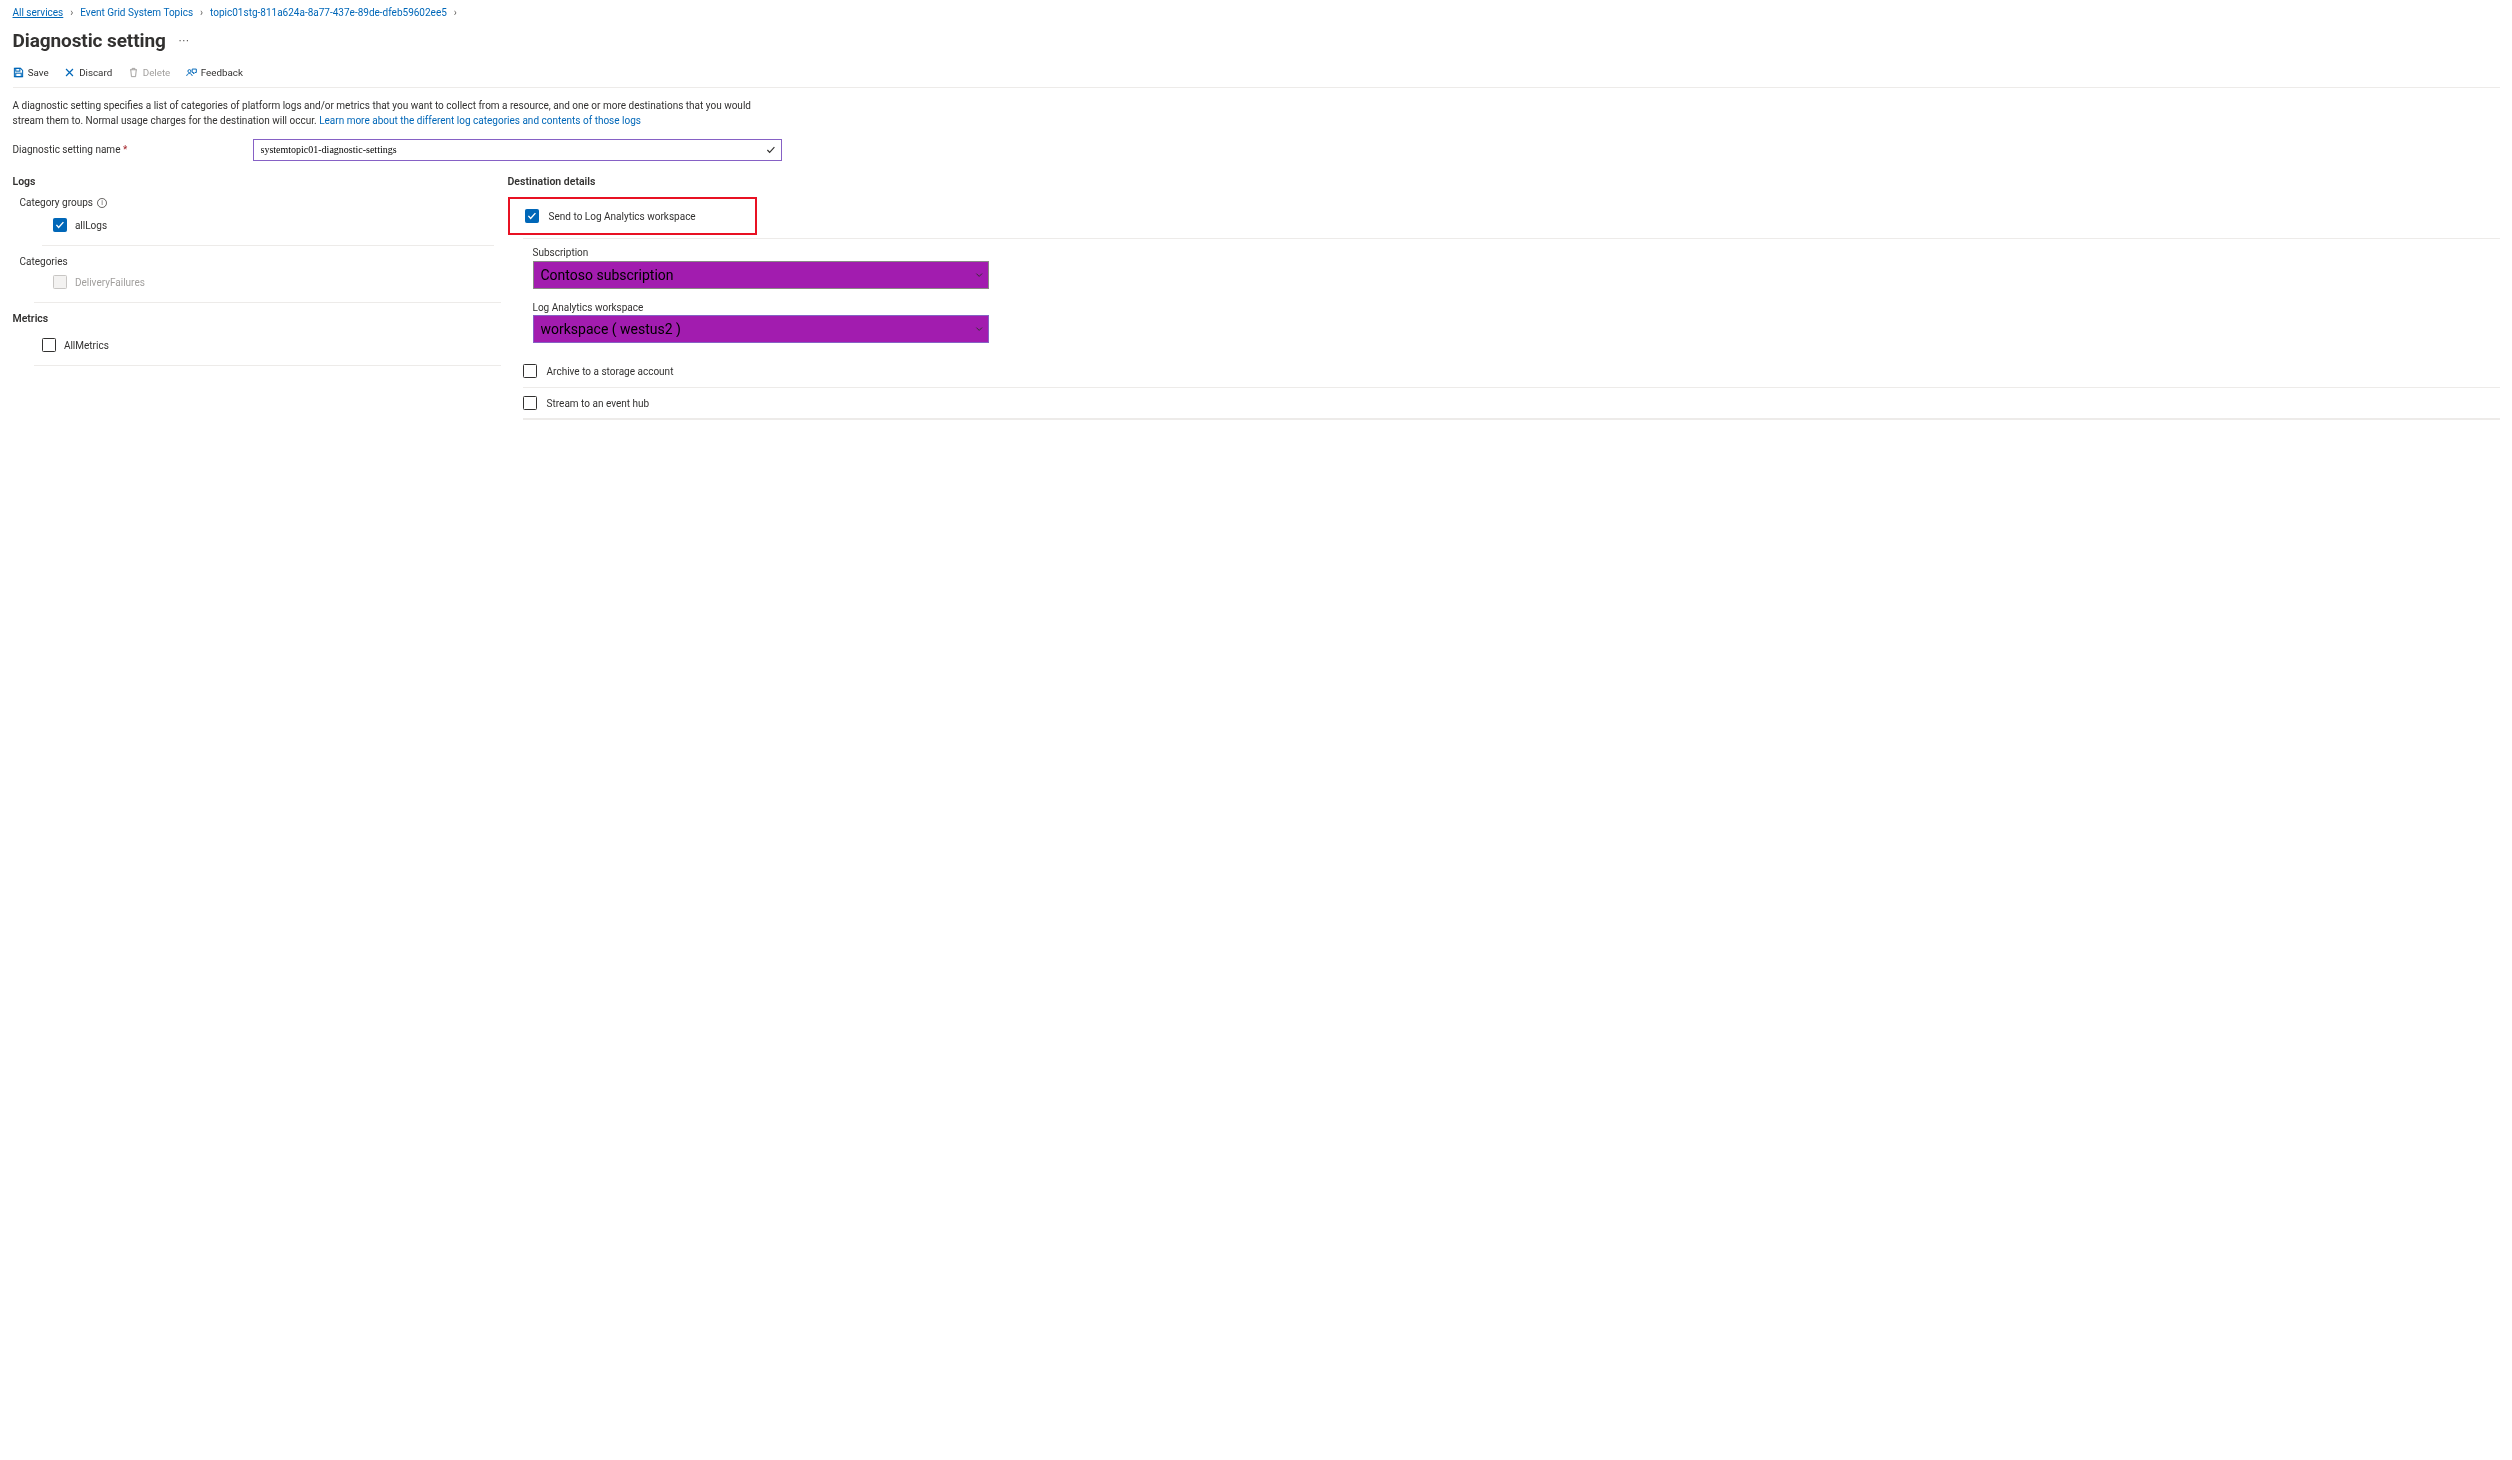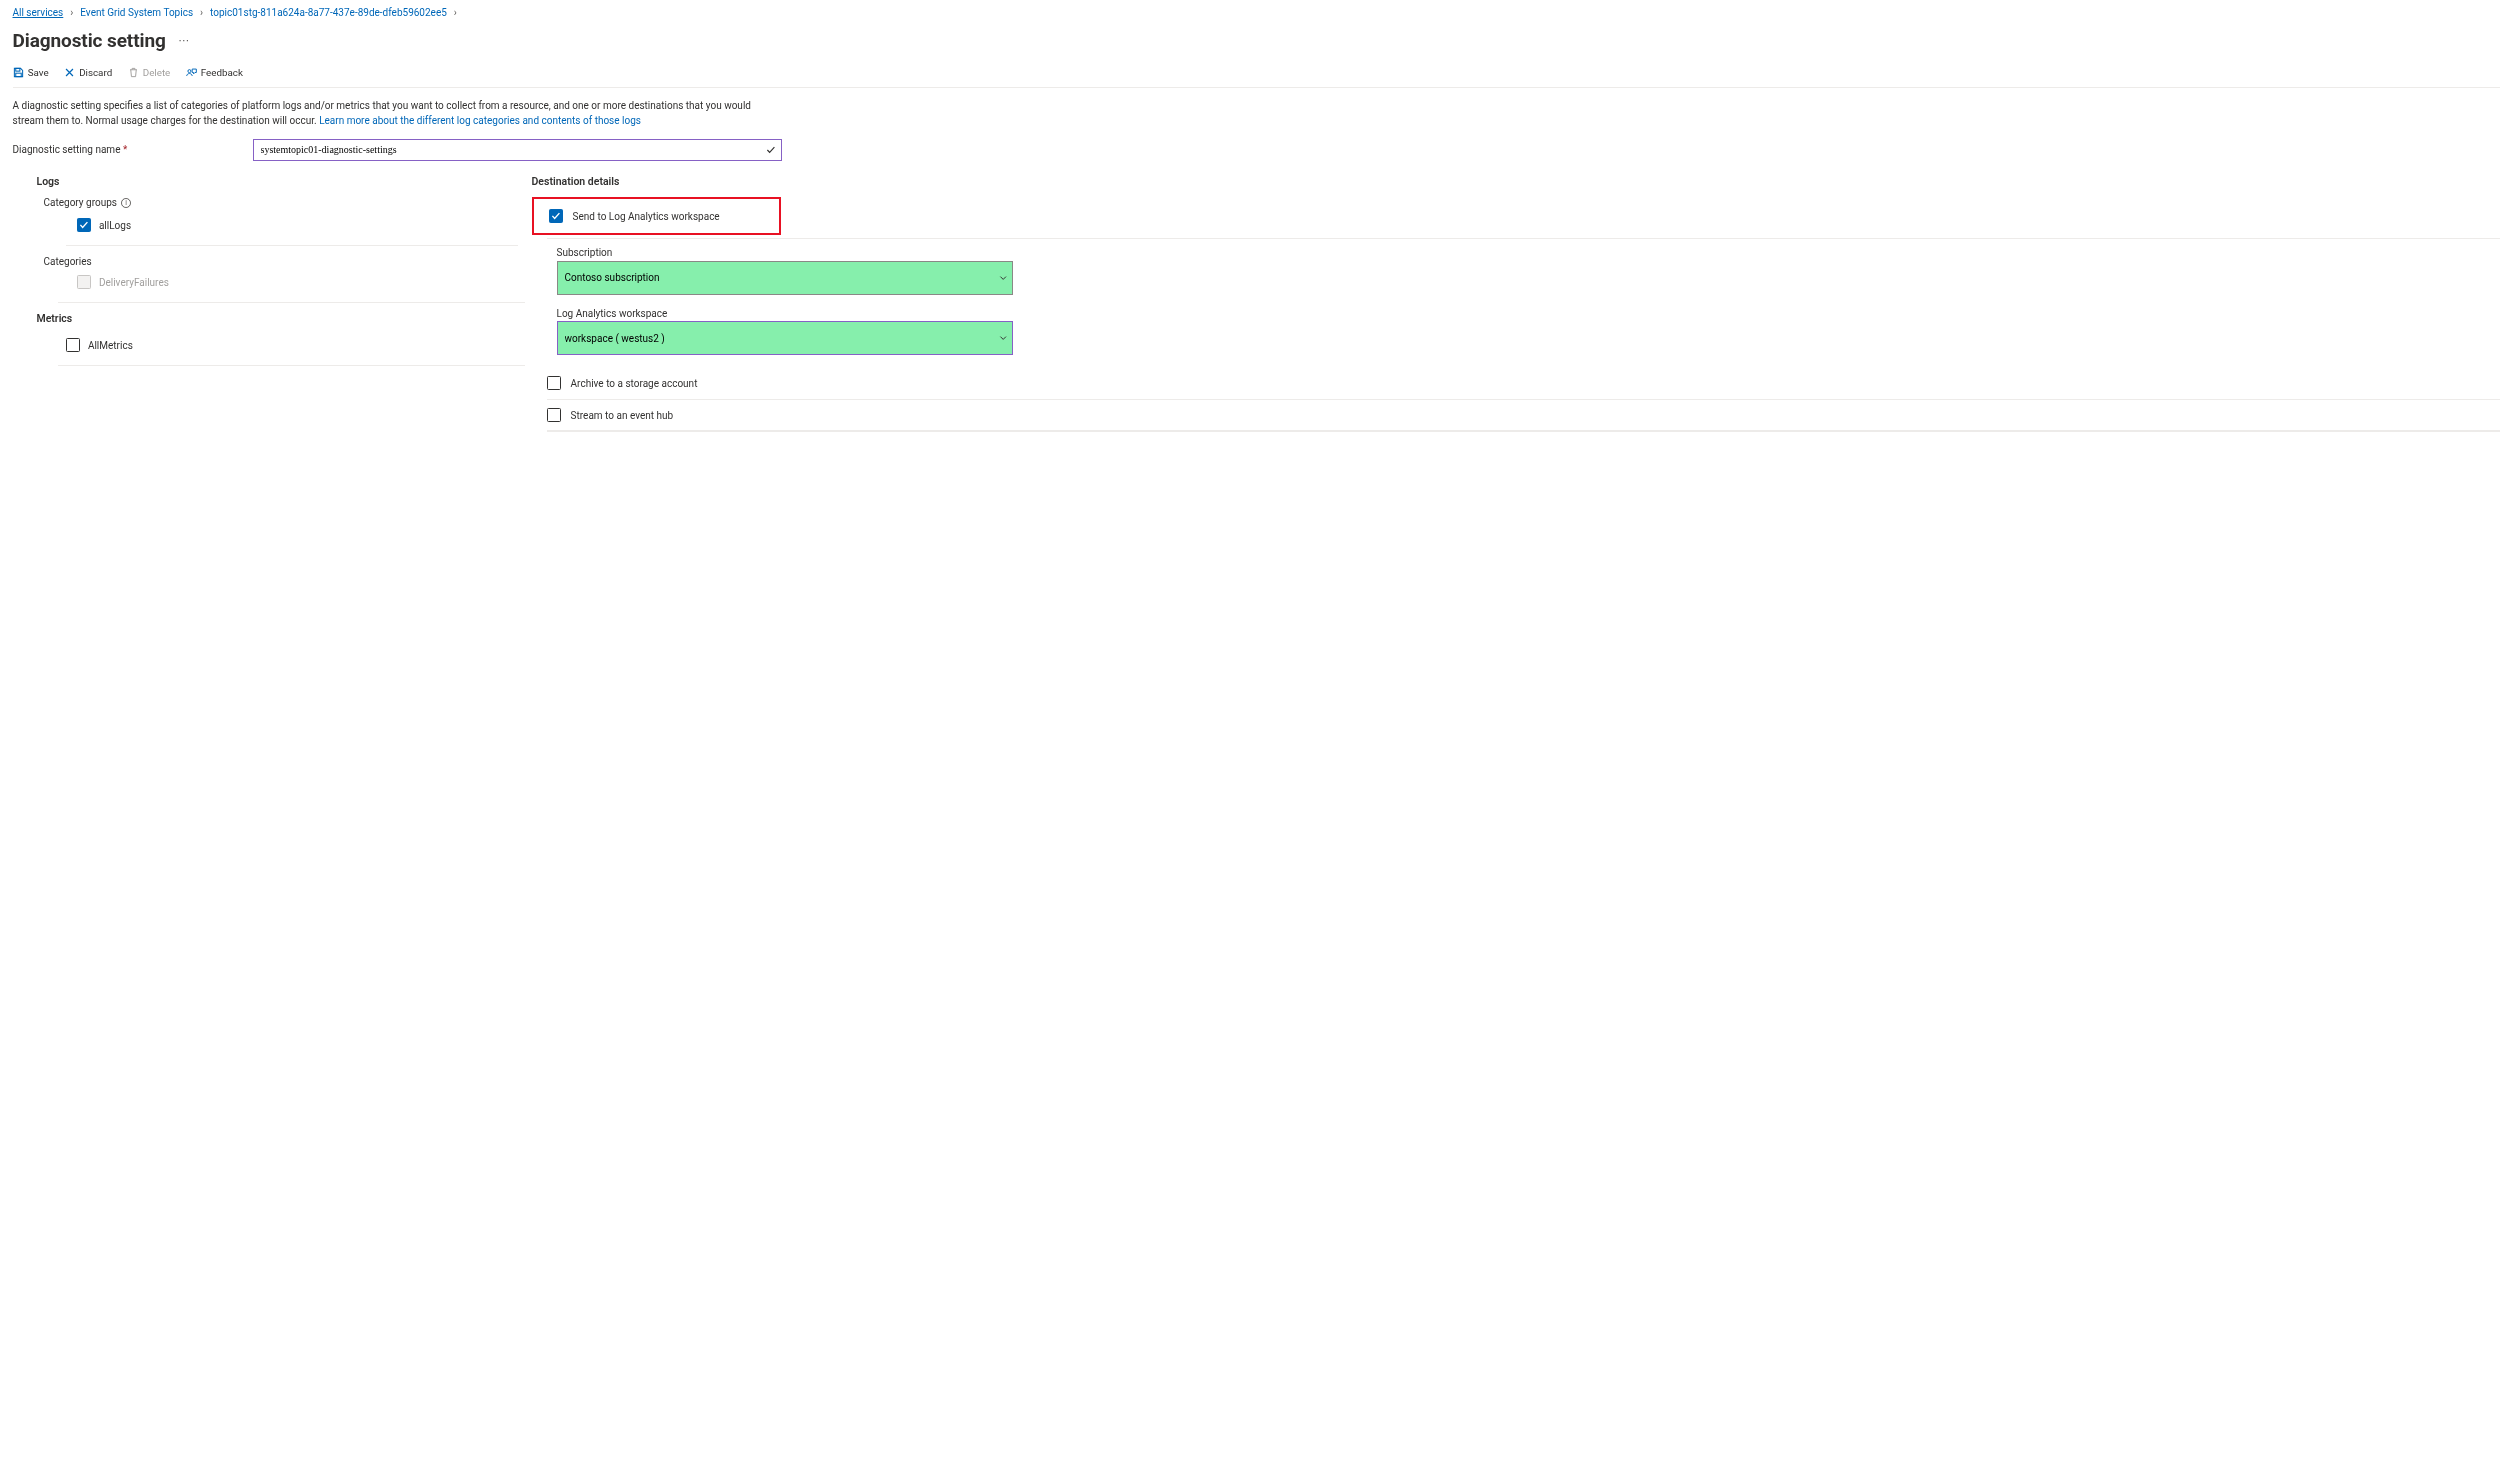--- a/index.html
+++ b/index.html
@@ -72,21 +72,20 @@
     .text-input-wrap .check-ico {
       position: absolute;
       right: 5.6px; top: 50%; transform: translateY(-50%);
       color: #323130;
     }
 
     
     .body-grid {
       display: flex;
       gap: 7px;
-      margin-left: 24px;
     }
     .col-left  { width: 488px; }
     .col-right { flex: 1; }
 
     .section-h { font-weight: 600; font-size: 10.5px; margin-bottom: 9.8px; }
 
     .subhead-row { display: flex; align-items: center; gap: 4.2px; margin: 4.2px 0 7px 7px; font-size: 10px; }
     .info-ico { width:9.8px; height:9.8px; border:0.7px solid #605e5c; border-radius:50%; display:inline-flex; align-items:center; justify-content:center; font-size:7px; color:#605e5c; }
 
     .check-row {
@@ -141,26 +140,26 @@
     }
 
     .field-block { padding: 4.2px 0 4.2px 25px; }
     .field-block label { display:block; font-size:10px; margin: 4.2px 0 2.8px 0; }
     .select-wrap {
       position: relative;
       width: 456px;
     }
     .select-wrap input.sel {
       width: 100%;
-      height: 34px;
+      height: 28px;
       border: 0.7px solid #8a8886;
       padding: 0 21px 0 7px;
-      font-size: 10px;
+      font-size: 14px;
       font-family: inherit;
-      background: #86efac;
+      background: #a21caf;
       outline: none;
     }
     .select-wrap.accent input.sel { border-color: #8661c5; }
     .select-wrap .caret {
       position: absolute;
       right: 5.6px; top: 50%; transform: translateY(-50%);
       color: #323130;
     }
 
     svg { display:block; }

